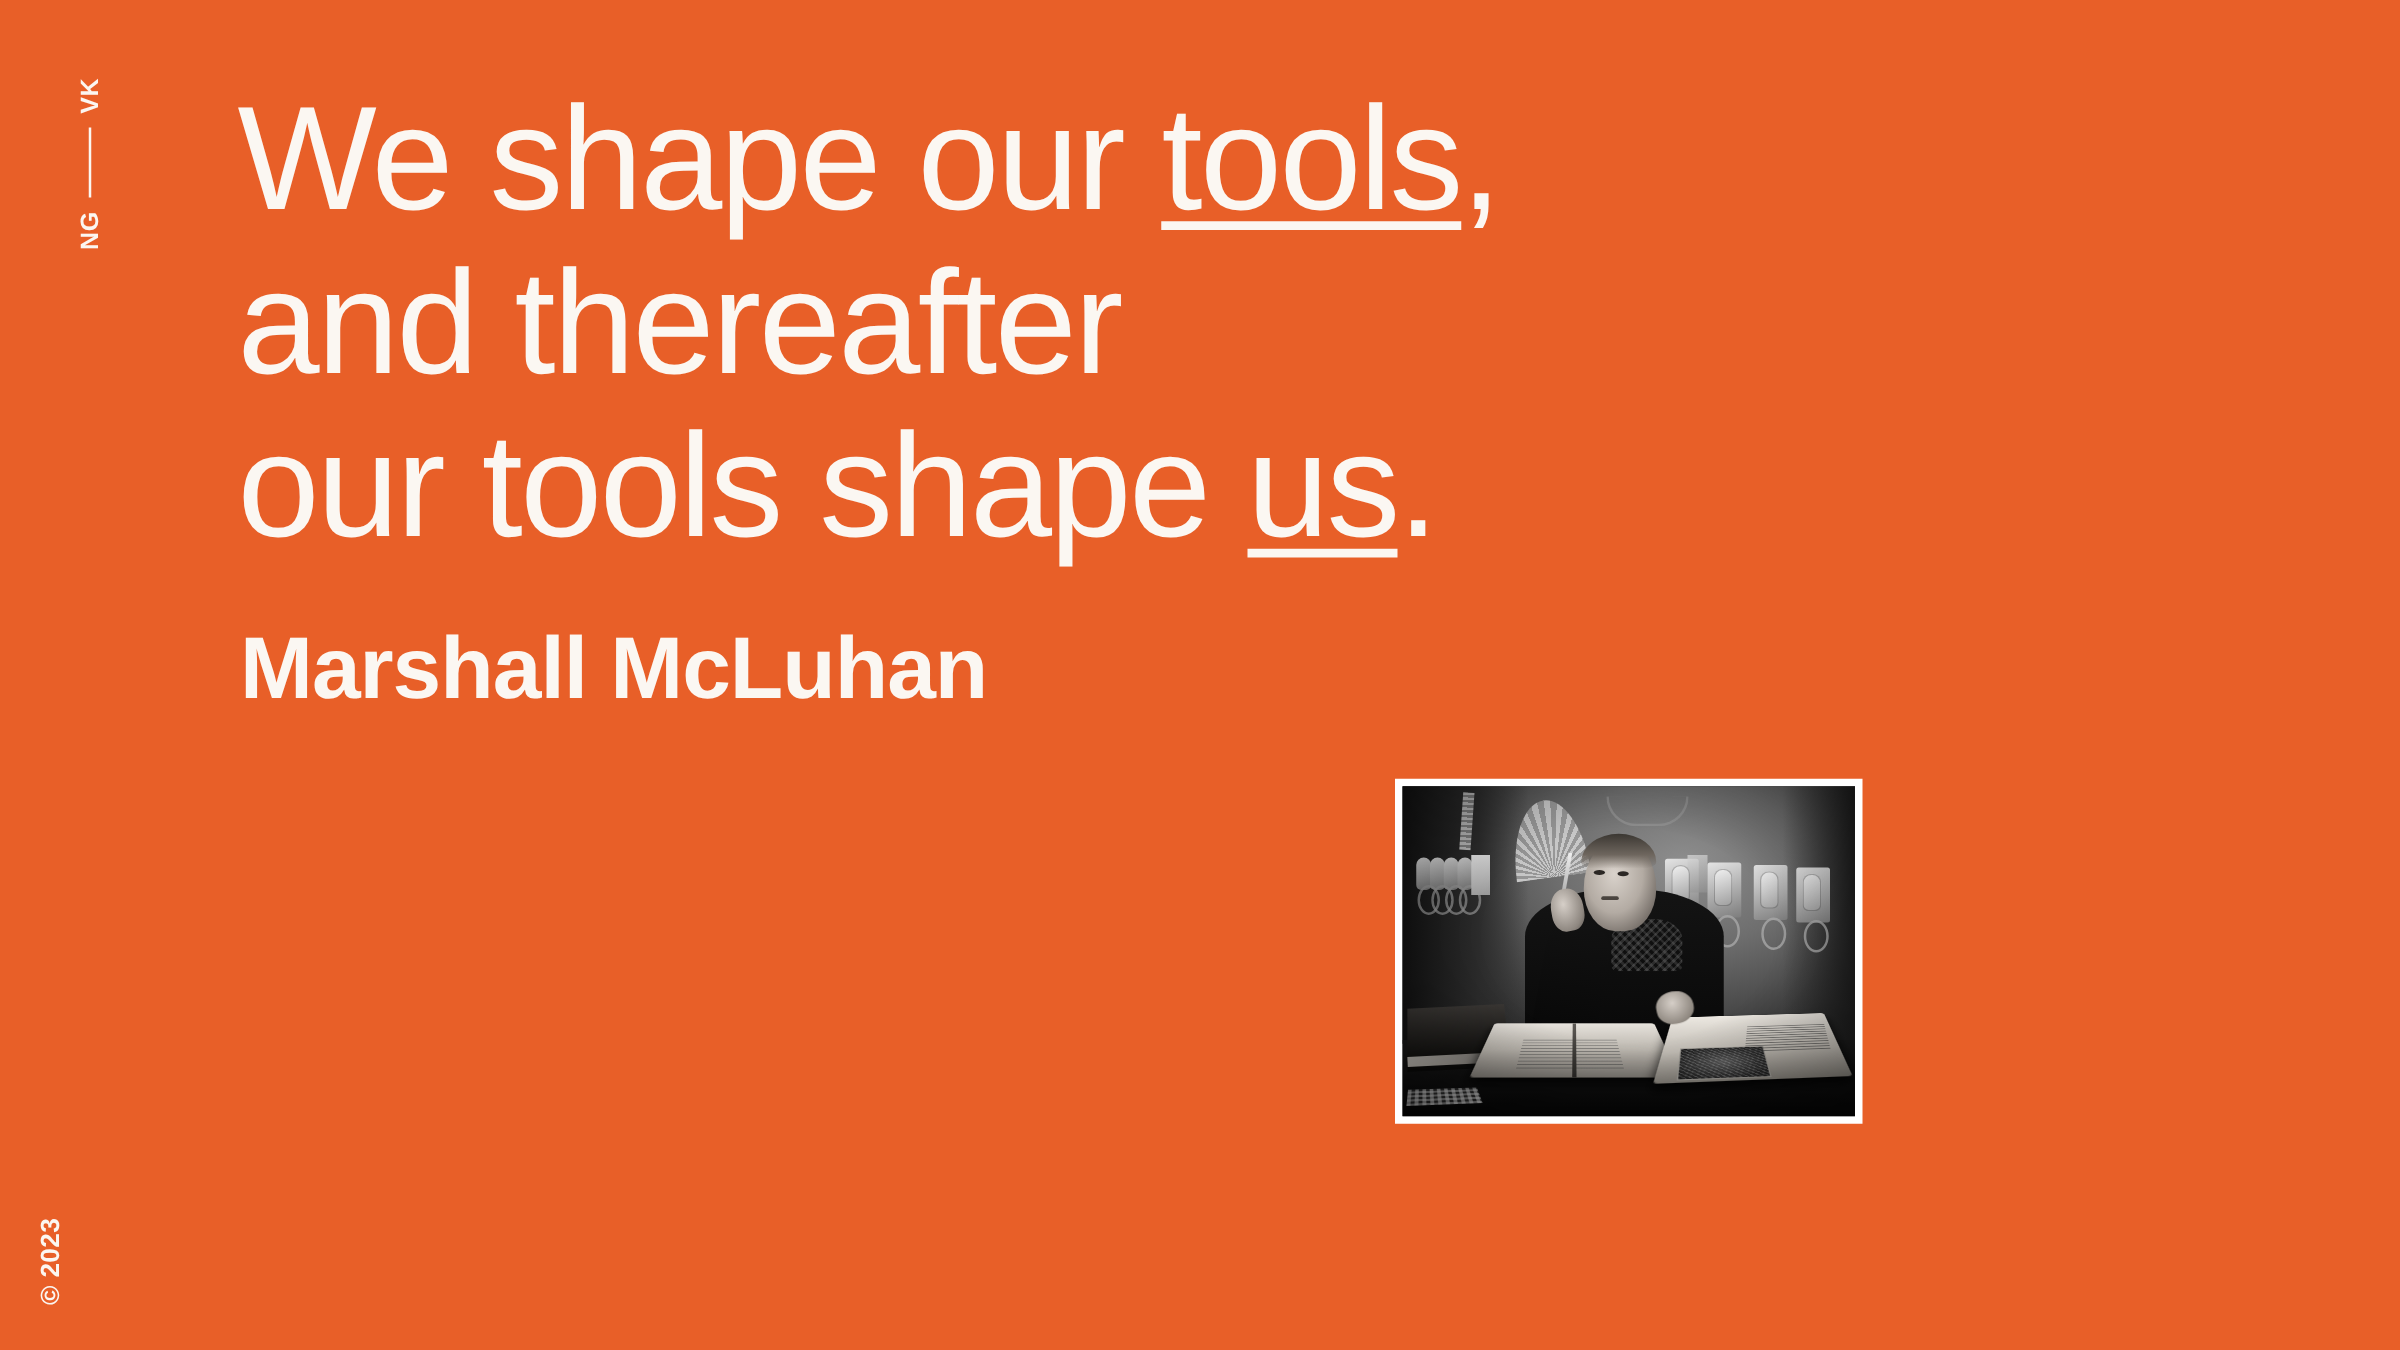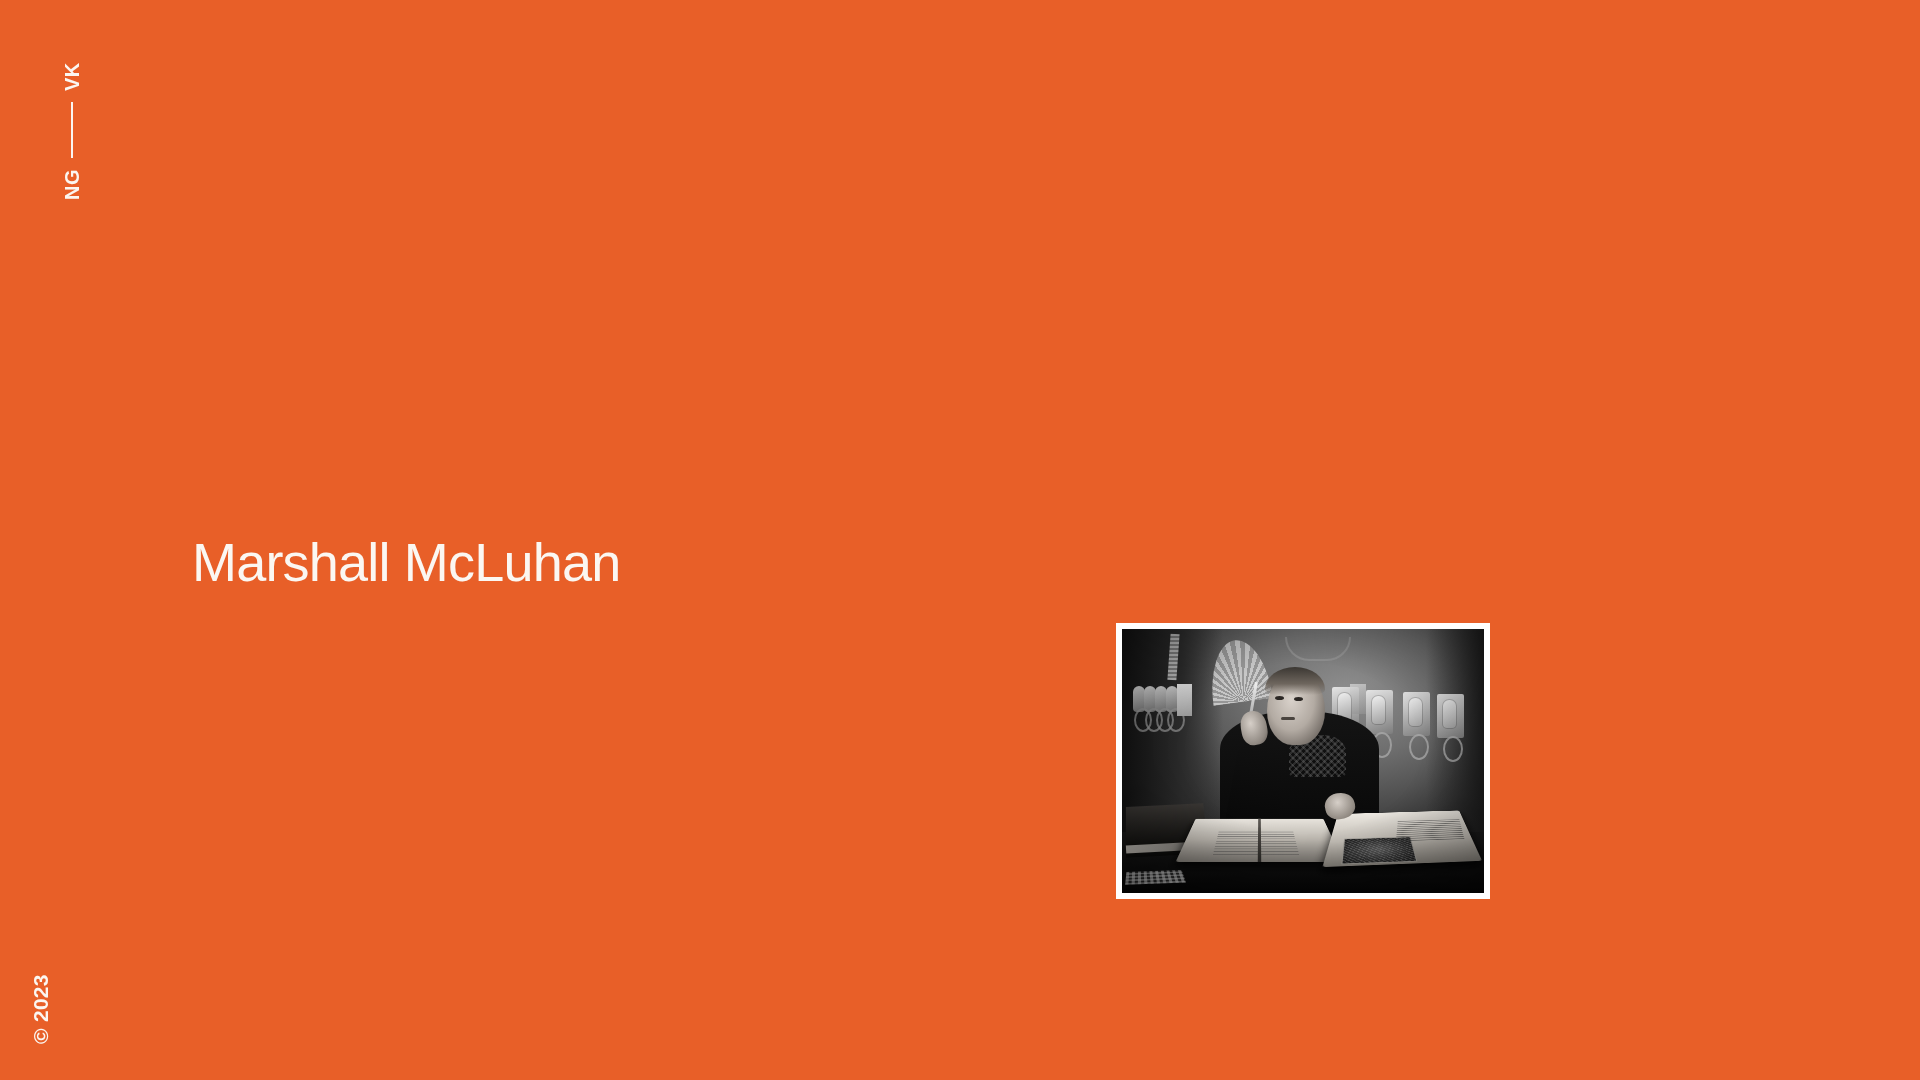--- a/index.html
+++ b/index.html
@@ -104,25 +104,25 @@
     left: 0;
     right: 0;
     bottom: 9px;
     height: 7px;
     background: #FBF7F2;
   }
 
   .attribution {
     position: absolute;
     left: 192px;
-    top: 531px;
+    top: 503px;
     color: #FBF7F2;
-    font-size: 54px;
+    font-size: 70px;
     line-height: 62px;
-    font-weight: 400;
+    font-weight: 700;
     letter-spacing: -0.8px;
     white-space: nowrap;
   }
 
   
   .photo-frame {
     position: absolute;
     left: 1116px;
     top: 623px;
     width: 374px;
@@ -394,20 +394,25 @@
       <span class="rail-label">NG</span>
       <span class="rail-dash"></span>
       <span class="rail-label">VK</span>
     </div>
   </div>
 
   <div class="rail-bottom">
     <span class="rail-copy">© 2023</span>
   </div>
 
+  <div class="headline">
+    <div class="hl-line"><span>We shape our </span><span class="u">tools</span><span>,</span></div>
+    <div class="hl-line">and thereafter</div>
+    <div class="hl-line"><span>our tools shape </span><span class="u">us</span><span>.</span></div>
+  </div>
 
   <div class="attribution">Marshall McLuhan</div>
 
   <div class="photo-frame">
     <div class="photo">
 
       <div class="ph-layer wall"></div>
       <div class="ph-layer wall-dark-left"></div>
       <div class="ph-layer wall-dark-right"></div>
 

